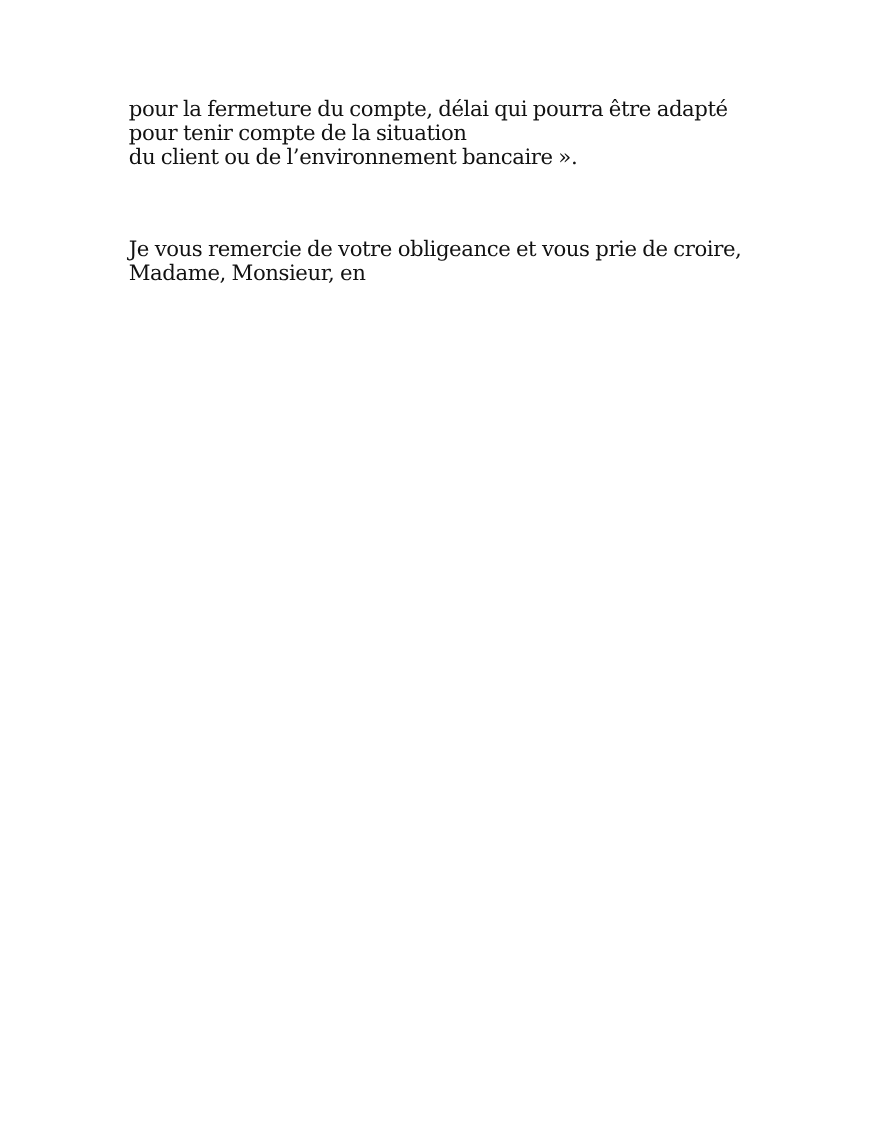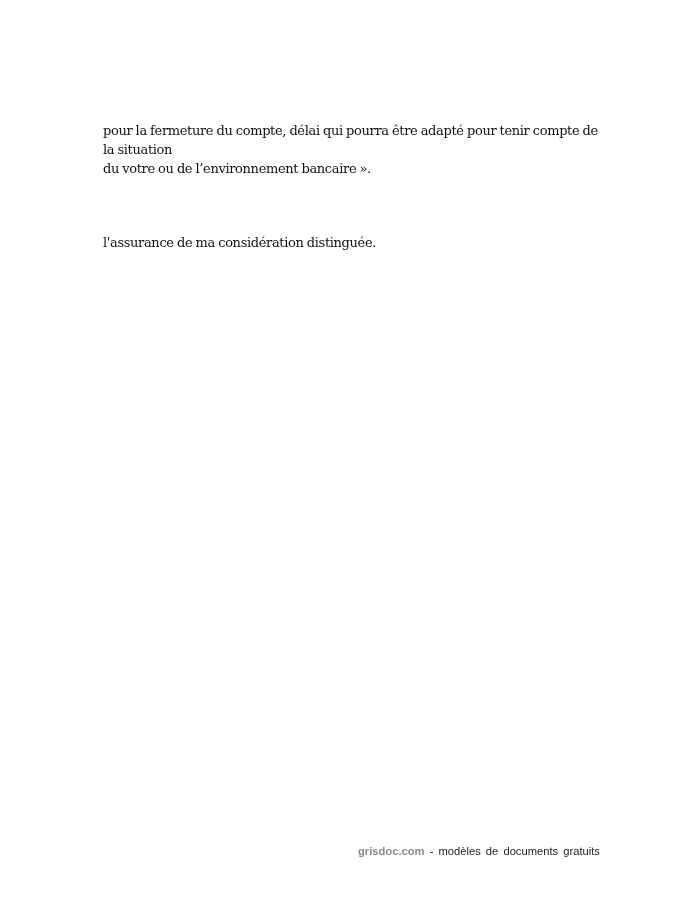--- a/index.html
+++ b/index.html
@@ -1,43 +1,40 @@
 <!DOCTYPE html>
 <html><head>
 <meta charset="utf-8">
 <style>
   html, body { margin: 0; padding: 0; background: #ffffff; }
   body { width: 695px; height: 900px; position: relative; overflow: hidden; }
   .page { position: absolute; left: 0; top: 0; width: 695px; height: 900px; background: #fff; }
   .body-text {
     position: absolute; left: 103px; width: 500px;
     font-family: "DejaVu Serif", "Liberation Serif", serif;
-    font-size: 13px; line-height: 19px; color: #111;
-    letter-spacing: -0.35px; word-spacing: -0.5px; margin-top: 42px;
+    font-size: 17px; line-height: 19px; color: #111;
+    letter-spacing: -0.35px; word-spacing: -0.5px;
   }
   .p1 { top: 79px; }
   .p2 { top: 144px; }
   .p3 { top: 191px; }
   .p4 { top: 257px; }
   .footer {
     position: absolute; top: 845px; left: 358px;
     font-family: "Liberation Sans", sans-serif; font-size: 11.2px; color: #222;
     white-space: nowrap;
   }
   .footer .brand { color: #8a8a8a; font-weight: bold; }
   .footer .tagline { word-spacing: 2px; }
 </style>
 </head>
 <body>
 
 <div class="page">
   <div class="body-text p1">
     <div>pour la fermeture du compte, délai qui pourra être adapté pour tenir compte de la situation</div>
-    <div>du votre ou de l’environnement bancaire ».</div>
+    <div>du client ou de l’environnement bancaire ».</div>
   </div>
   <div class="body-text p3">
-    <div>l'assurance de ma considération distinguée.</div>
+    <div>Je vous remercie de votre obligeance et vous prie de croire, Madame, Monsieur, en</div>
   </div>
 
-  <div class="footer">
-    <span class="brand">grisdoc.com</span><span class="tagline"> - modèles de documents gratuits</span>
-  </div>
 </div>
 
 </body></html>

